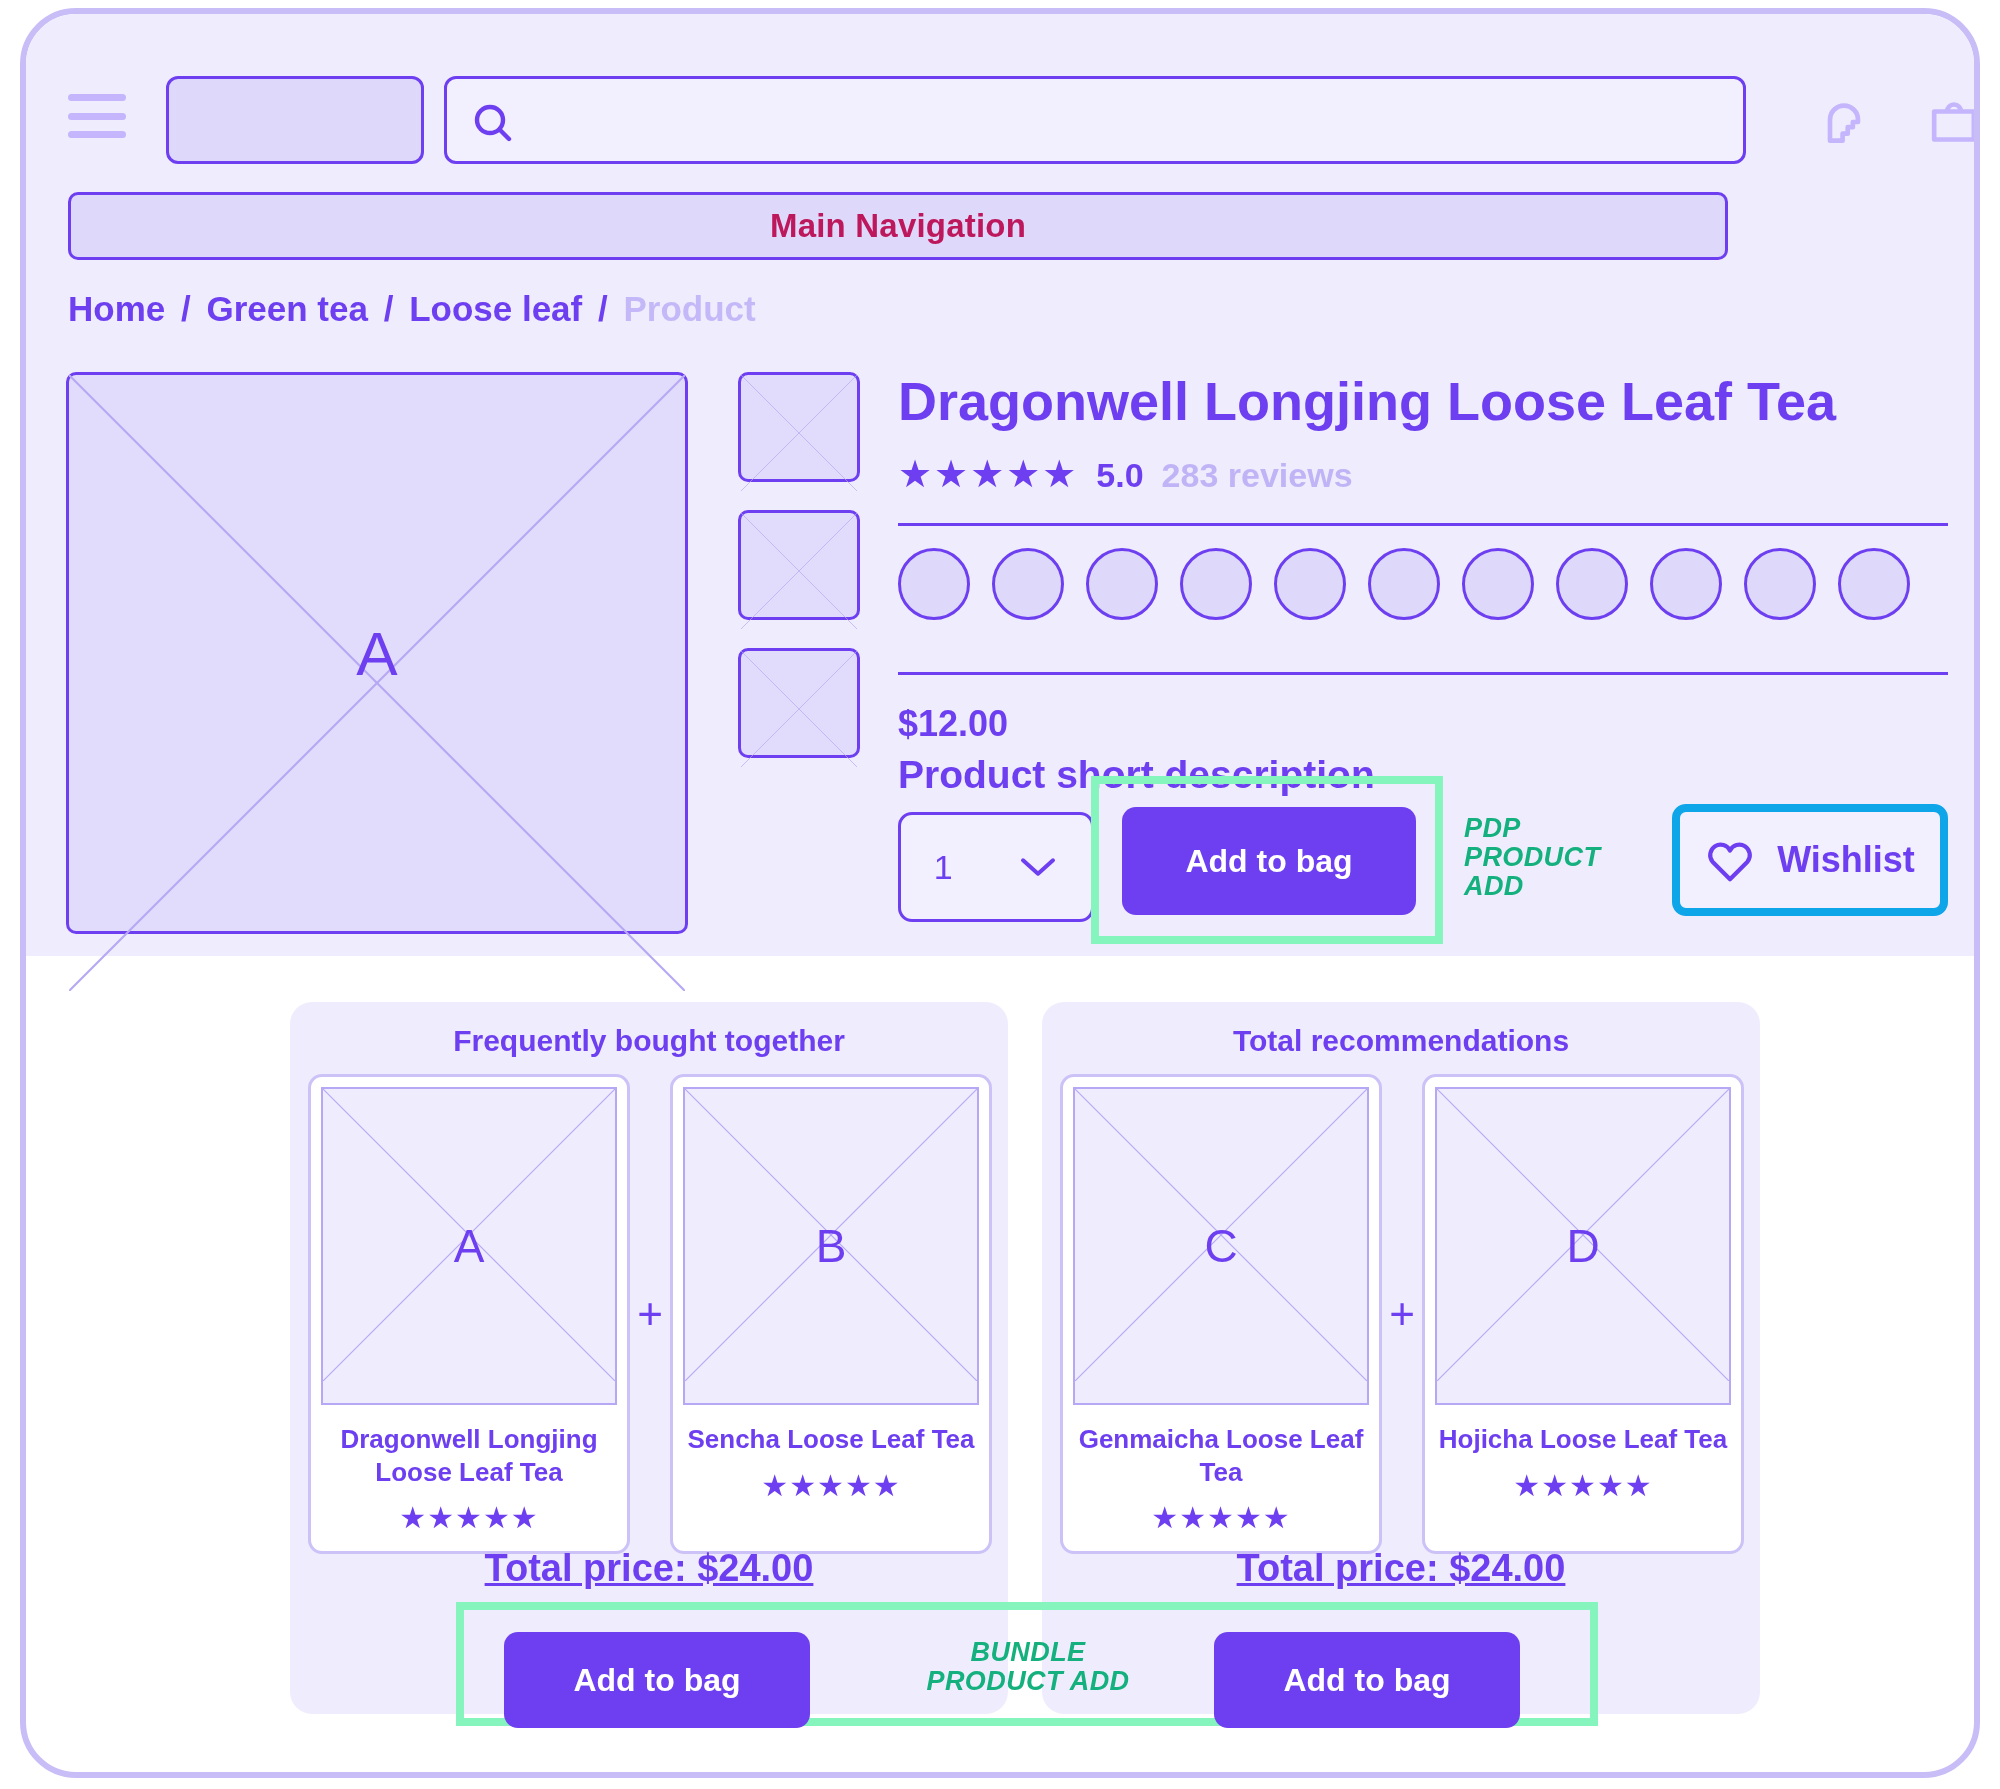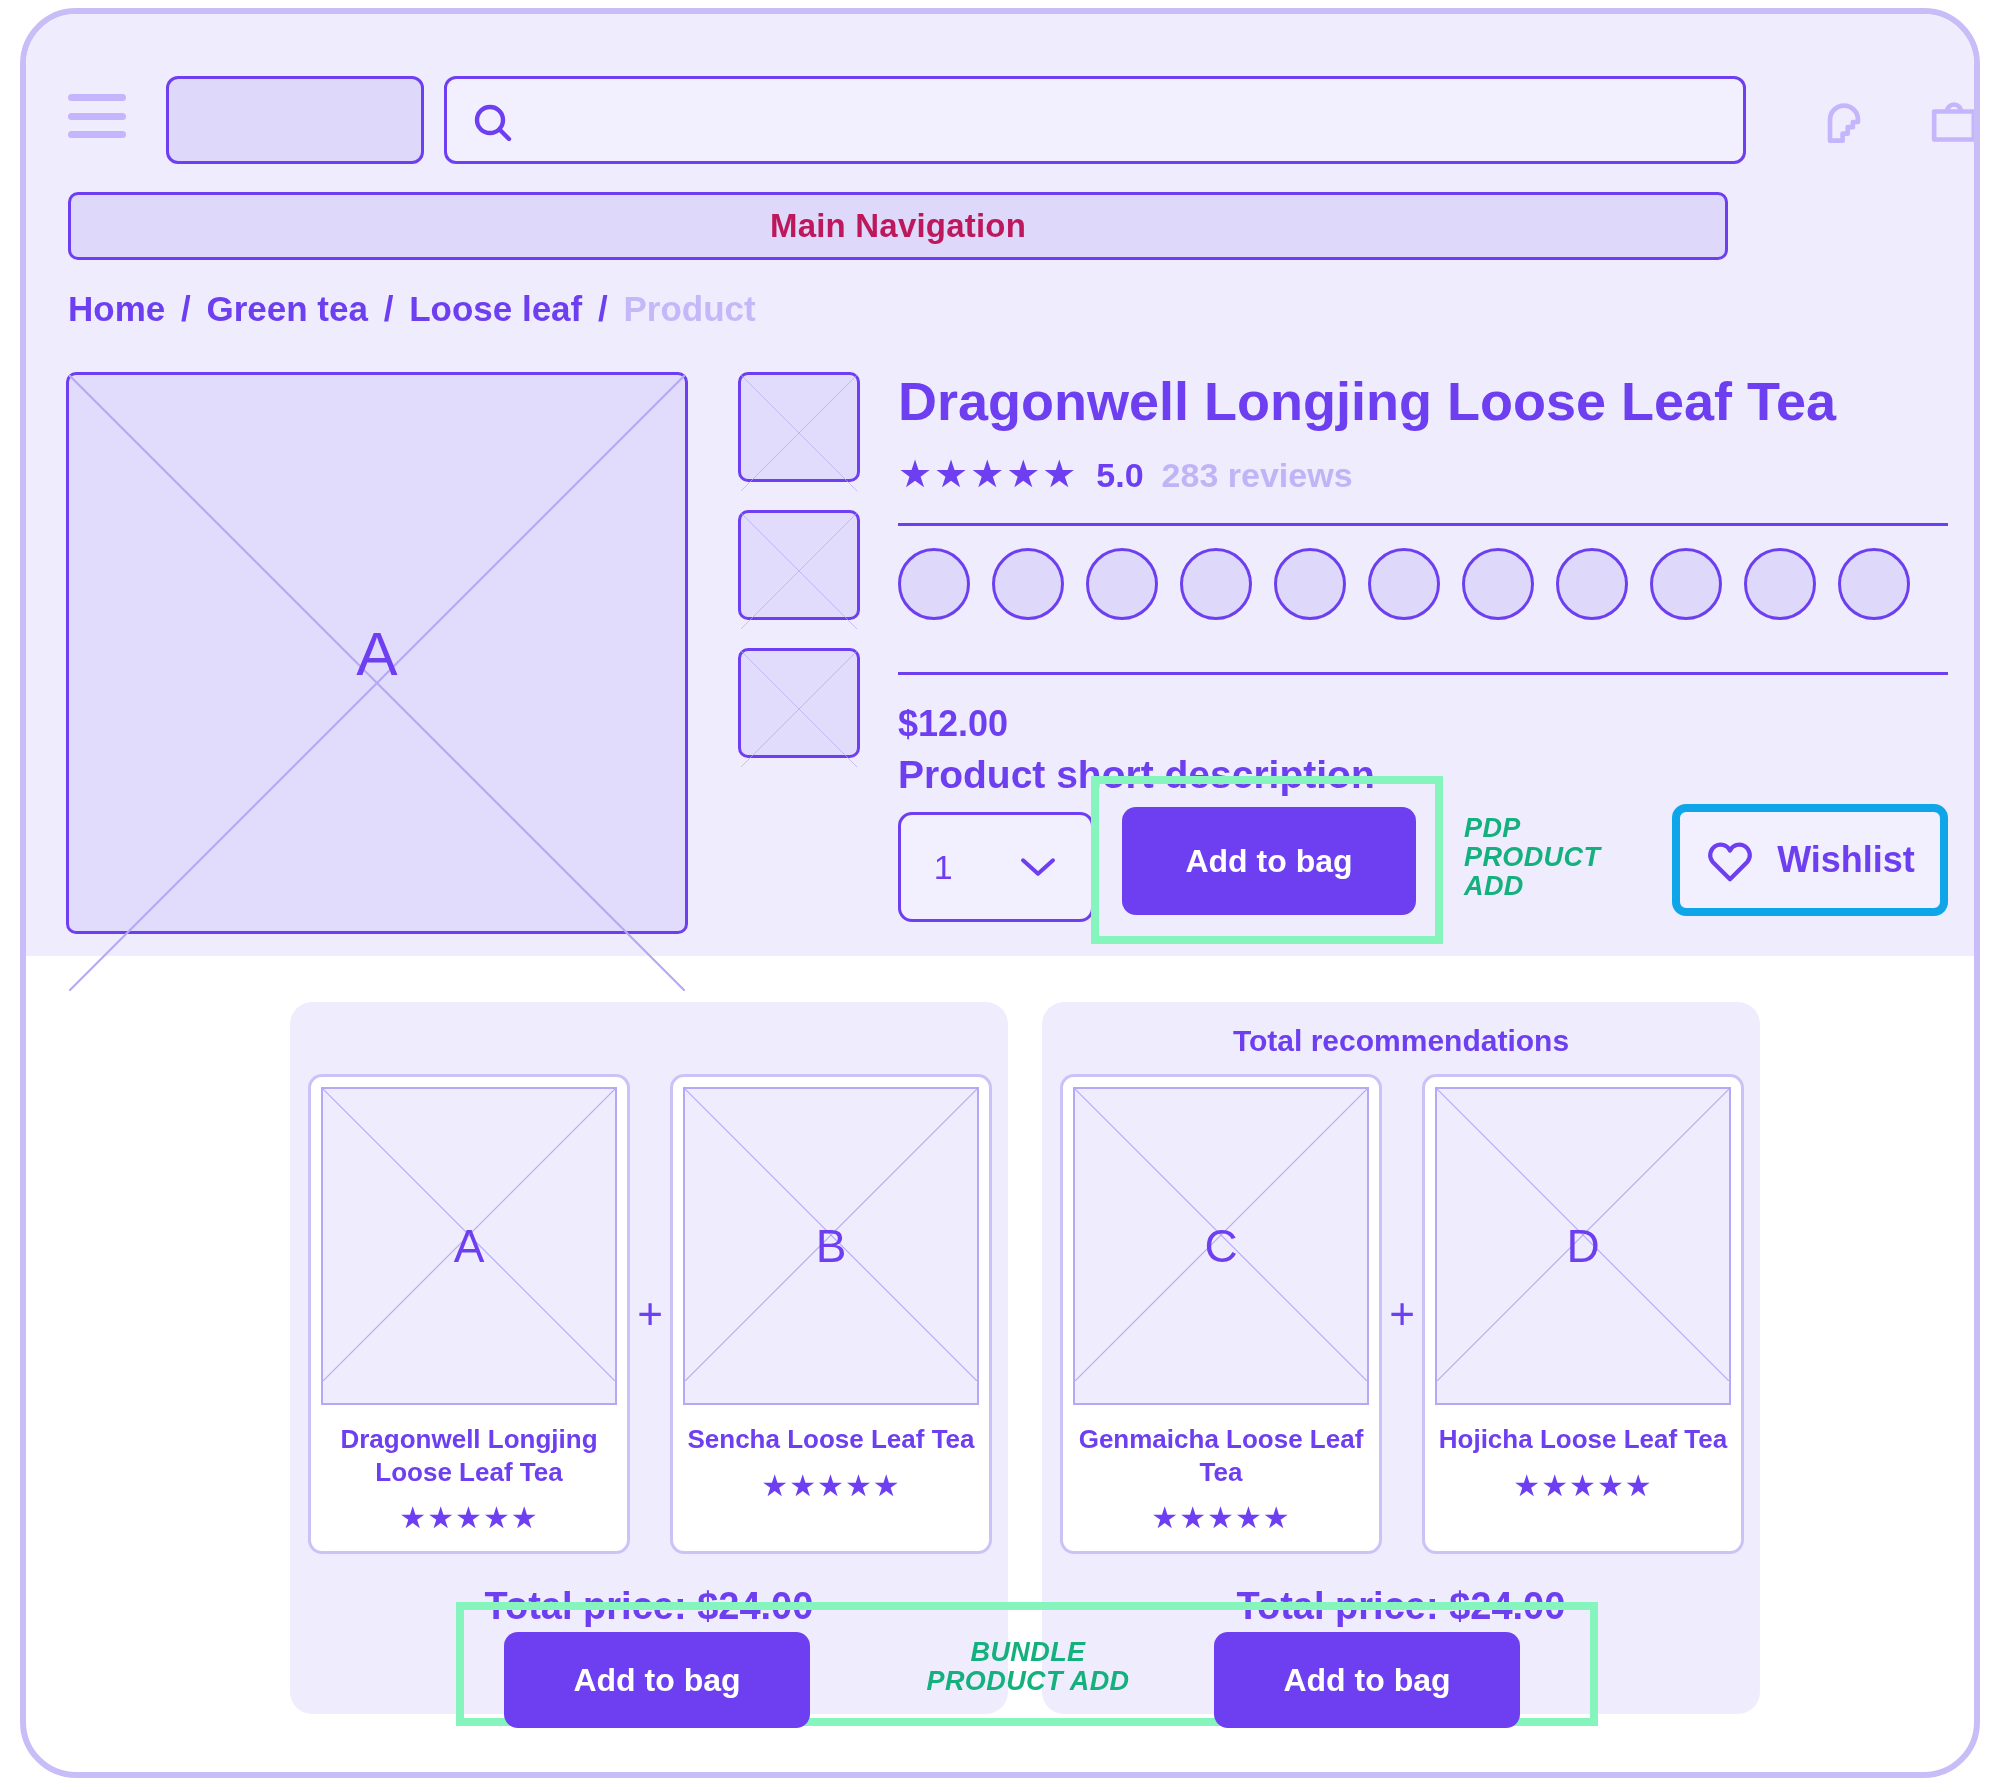--- a/index.html
+++ b/index.html
@@ -217,23 +217,23 @@
   .pcard-stars {
     margin-top: 12px; text-align: center;
     color: #6d3ff0; font-size: 30px; letter-spacing: 1px;
   }
   .plus {
     width: 40px; height: 480px;
     display: flex; align-items: center; justify-content: center;
     color: #6d3ff0; font-size: 44px; font-weight: 500;
   }
   .total-price {
-    position: absolute; left: 0; top: 583px; width: 100%;
+    position: absolute; left: 0; top: 545px; width: 100%;
     text-align: center; color: #6d3ff0;
-    font-size: 38px; font-weight: 700;
+    font-size: 38px; font-weight: 700; text-decoration: underline;
   }
   .btn-bundle {
     position: absolute; top: 632px;
     width: 306px; height: 96px;
   }
   .btn-bundle-left  { left: 46px; }
   .btn-bundle-right { left: 752px; }
   .hl-box-bundle {
     position: absolute; left: 430px; top: 1588px;
     width: 1142px; height: 124px;
@@ -368,20 +368,21 @@
   <div class="btn-wishlist">
     <svg width="50" height="46" viewBox="0 0 24 22" fill="none" stroke="#6d3ff0" stroke-width="2" stroke-linejoin="round">
       <path d="M12 20.2 3.6 11.8a5 5 0 1 1 8.4-5.3 5 5 0 1 1 8.4 5.3z"></path>
     </svg>
     <span>Wishlist</span>
   </div>
 
   <div class="recos">
 
     <div class="panel panel-left">
+      <div class="panel-title">Frequently bought together</div>
       <div class="card-pair">
         <div class="pcard">
           <div class="pcard-img">
             <svg class="ph-cross" viewBox="0 0 100 100" preserveAspectRatio="none">
               <line x1="0" y1="0" x2="100" y2="100" stroke="#b6a8f4" stroke-width="0.4"></line>
               <line x1="100" y1="0" x2="0" y2="100" stroke="#b6a8f4" stroke-width="0.4"></line>
             </svg>
             <div class="ph-letter">A</div>
           </div>
           <div class="pcard-name">Dragonwell Longjing Loose Leaf Tea</div>

